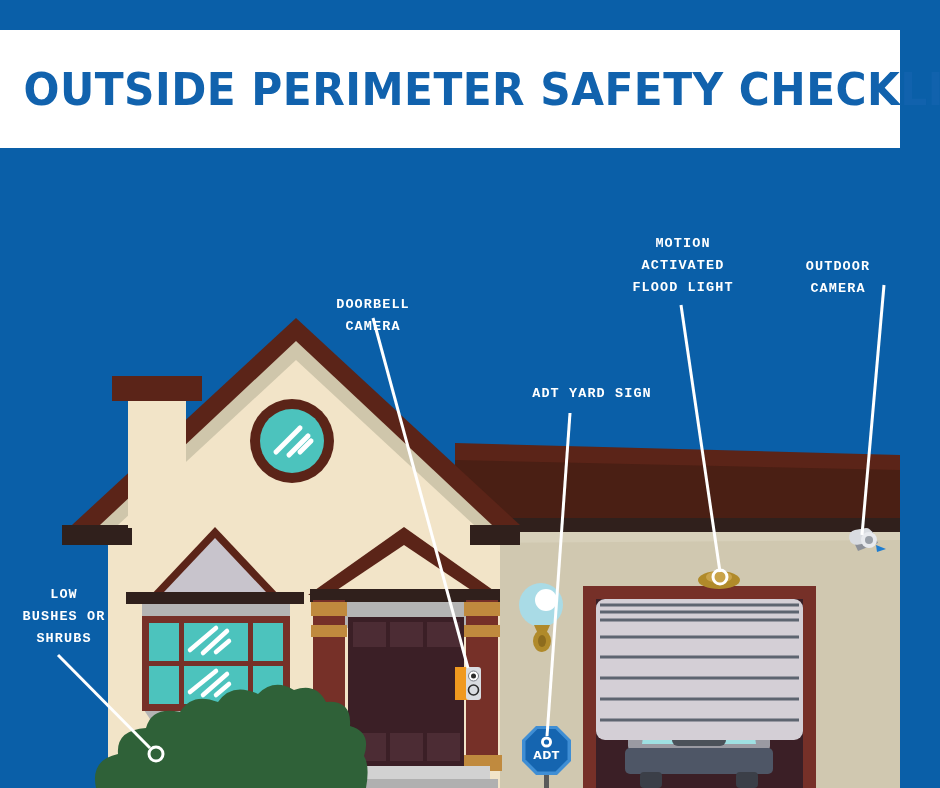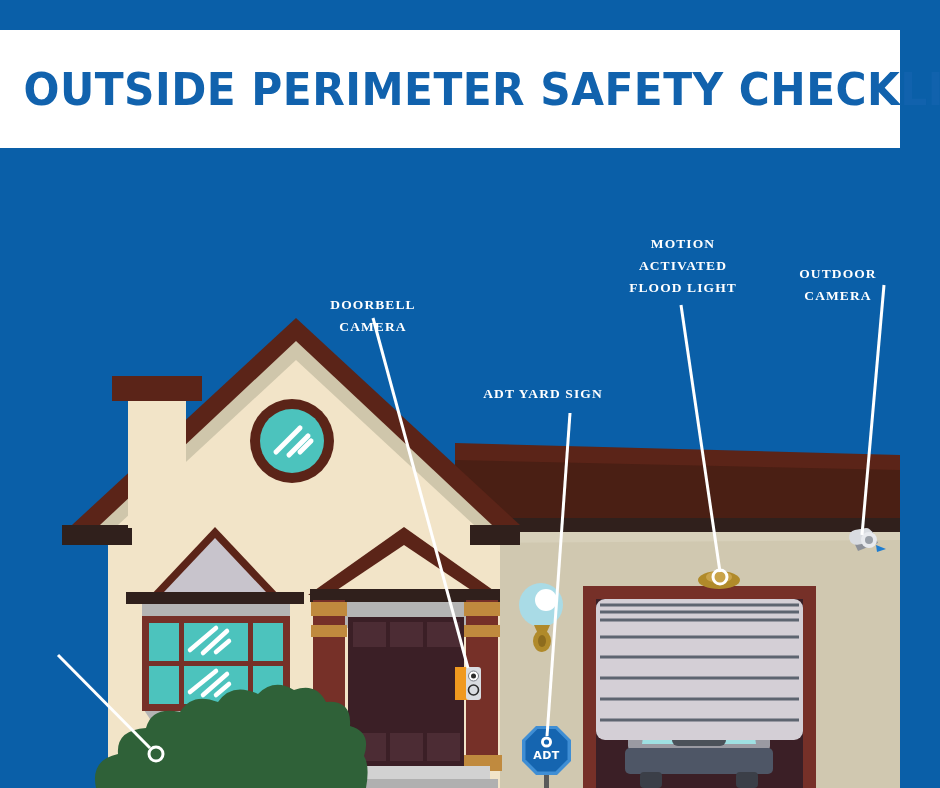--- a/index.html
+++ b/index.html
@@ -30,34 +30,34 @@
     transform-origin:left center;
   }
 
   
   #art{ position:absolute; left:0; top:0; width:940px; height:788px; }
 
   
   .label{
     position:absolute;
     color:#ffffff;
-    font-family:Liberation Serif, serif;
+    font-family:Liberation Mono, monospace;
     font-weight:700;
     font-size:13.5px;
     letter-spacing:1.1px;
     line-height:1.62;
     text-align:center;
     white-space:pre-line;
     text-transform:uppercase;
   }
   #label-low-bushes   { left:8px;   top:584px; width:112px; }
   #label-doorbell     { left:300px; top:294px; width:146px; }
-  #label-yard-sign    { left:464px; top:383px; width:158px; }
+  #label-yard-sign    { left:513px; top:383px; width:158px; }
   #label-flood-light  { left:608px; top:233px; width:150px; }
-  #label-outdoor-cam  { left:772px; top:263px; width:132px; }
+  #label-outdoor-cam  { left:772px; top:256px; width:132px; }
 </style>
 </head>
 <body>
 
 <div id="stage">
 
   <svg id="art" viewBox="0 0 940 788">
 
     <rect x="0" y="0" width="940" height="788" fill="#0a5fa8"></rect>
 
@@ -262,20 +262,23 @@
 
       <line x1="884" y1="285" x2="862" y2="535"></line>
     </g>
 
   </svg>
 
   <div class="title-bar">
     <div class="title-text">OUTSIDE PERIMETER SAFETY CHECKLIST</div>
   </div>
 
+  <div class="label" id="label-low-bushes">LOW
+BUSHES OR
+SHRUBS</div>
   <div class="label" id="label-doorbell">DOORBELL
 CAMERA</div>
   <div class="label" id="label-yard-sign">ADT YARD SIGN</div>
   <div class="label" id="label-flood-light">MOTION
 ACTIVATED
 FLOOD LIGHT</div>
   <div class="label" id="label-outdoor-cam">OUTDOOR
 CAMERA</div>
 
 </div>

